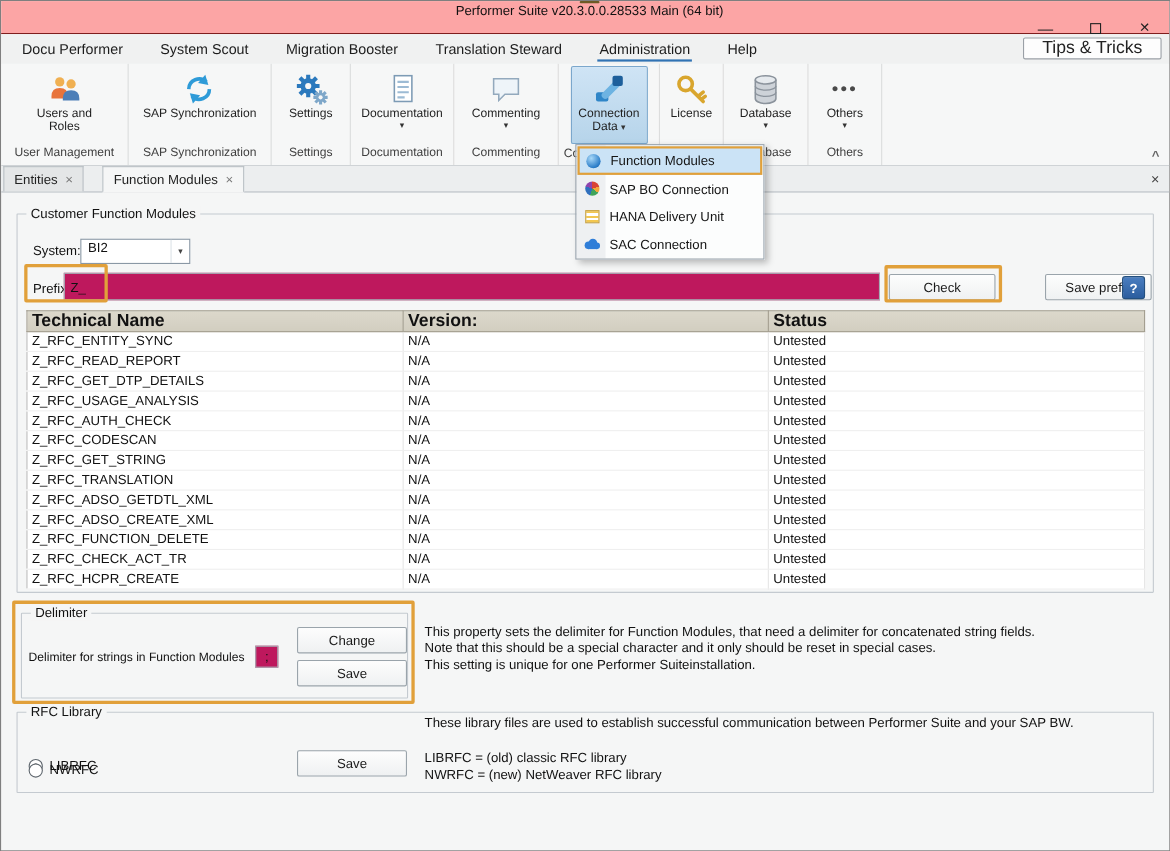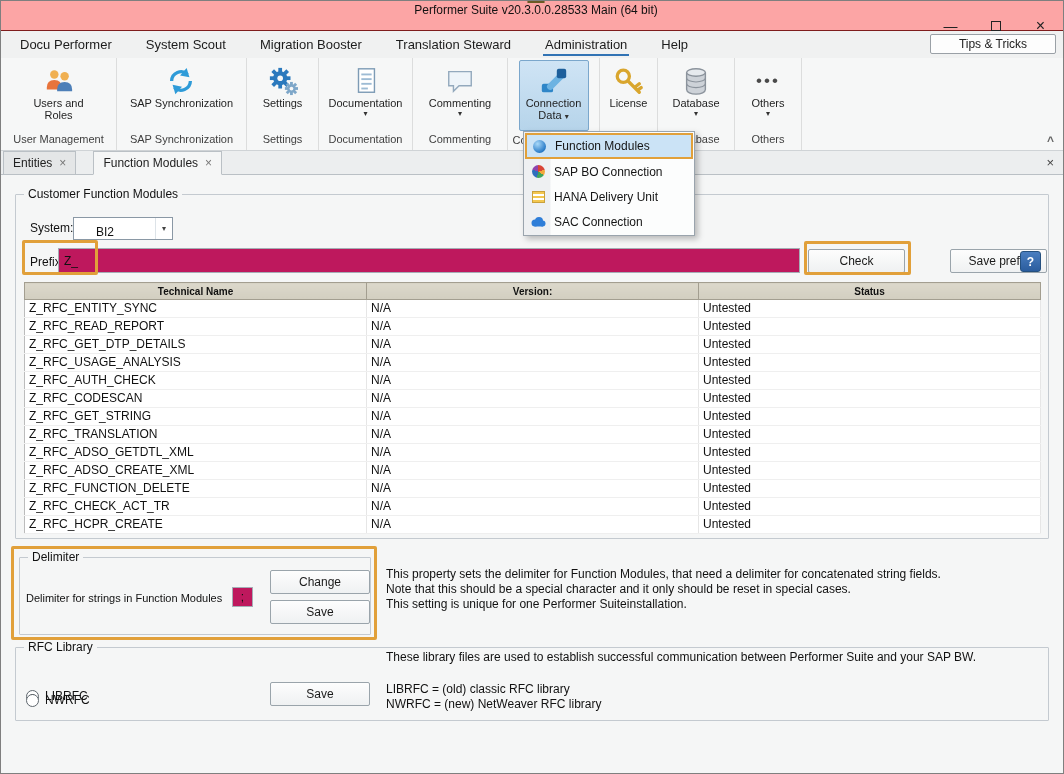--- a/index.html
+++ b/index.html
@@ -15,21 +15,21 @@
   .title-text { margin-left:8px; font-size:12px; color:#111; }
   .win-controls { margin-left:auto; display:flex; height:100%; }
   .win-btn { width:45px; height:100%; display:flex; align-items:center; justify-content:center; font-size:14px; color:#222; }
   .max-box { width:10px; height:10px; border:1px solid #222; display:inline-block; }
 
   
   .menubar { position:absolute; left:0; top:30px; width:100%; height:27px; background:#f0f1f1; display:flex; align-items:center; padding-left:2px; }
   .menu-item { padding:0 17px; font-size:13px; color:#1c1c1c; height:100%; display:flex; align-items:center; position:relative; }
   .menu-item.active::after { content:""; position:absolute; left:15px; right:15px; bottom:2px; height:2px; background:#3173b4; }
   .tips-btn { position:absolute; right:7px; top:3px; width:126px; height:20px; background:#fdfdfd; border:1px solid #9aa0a6; border-radius:2px;
-              font-size:12px; display:flex; align-items:center; justify-content:center; color:#222; }
+              font-size:16px; display:flex; align-items:center; justify-content:center; color:#222; }
 
   
   .ribbon { position:absolute; left:0; top:57px; width:100%; height:93px; background:#f6f7f7; border-bottom:1px solid #cfd3d6; display:flex; }
   .rgroup { height:100%; border-right:1px solid #dcdddd; display:flex; flex-direction:column; }
   .rgroup.filler { flex:1; border-right:none; }
   .ritems { height:73px; display:flex; justify-content:center; align-items:flex-start; padding-top:2px; }
   .rbtn { display:flex; flex-direction:column; align-items:center; padding:3px 3px 0 3px; border:1px solid transparent; border-radius:2px; }
   .rbtn .ricon { height:33px; display:flex; align-items:center; justify-content:center; }
   .rlabel { font-size:11px; color:#1f1f1f; text-align:center; line-height:12px; }
   .chev { font-size:8px; color:#333; line-height:9px; }
@@ -57,32 +57,32 @@
   .icon-hana { width:13px; height:12px; border:1px solid #c9a13c; background:repeating-linear-gradient(180deg, #f3c74f 0 2px, #ffffff 2px 4px); }
 
   
   .groupbox { position:absolute; border:1px solid #c4cad0; border-radius:1px; }
   .gb-title { position:absolute; top:-8px; left:8px; background:#f5f6f6; padding:0 4px; font-size:12px; color:#111; white-space:nowrap; }
   .lbl { position:absolute; font-size:12px; color:#111; white-space:nowrap; }
   .lbl.small { font-size:11px; }
   .btn { position:absolute; background:linear-gradient(#fdfdfd,#eff1f2); border:1px solid #9aa4ab; border-radius:2px; font-size:12px; color:#1a1a1a;
          display:flex; align-items:center; justify-content:center; }
   .text-input { position:absolute; border:1px solid #a5adb5; background:#be185d; font-size:12px; padding:0 5px; font-family:inherit; color:#111; }
-  .combo { position:absolute; background:#fff; border:1px solid #8a98a5; display:flex; align-items:flex-end; font-size:12px; padding-left:22px; color:#111; }
+  .combo { position:absolute; background:#fff; border:1px solid #8a98a5; display:flex; align-items:flex-start; font-size:12px; padding-left:6px; color:#111; }
   .combo-arrow { margin-left:auto; width:17px; height:100%; display:flex; align-items:center; justify-content:center; font-size:8px; color:#444; border-left:1px solid #dde3e8; }
   .help-btn { position:absolute; width:21px; height:21px; background:linear-gradient(#4a7ec0,#2b5d9e); color:#fff; font-weight:bold; font-size:12px;
               display:flex; align-items:center; justify-content:center; border-radius:3px; border:1px solid #24507f; }
   .desc { position:absolute; font-size:12px; color:#111; white-space:nowrap; }
   .radio-row { position:absolute; display:flex; align-items:center; gap:6px; font-size:12px; color:#111; }
   .radio { width:13px; height:13px; border:1px solid #5e666d; border-radius:50%; background:#fff; position:relative; }
   .radio.checked::after { content:""; position:absolute; left:3px; top:3px; width:5px; height:5px; border-radius:50%; background:#2b2b2b; }
 
   
   .fm-table { position:absolute; left:8px; top:87px; border-collapse:collapse; table-layout:fixed; width:1016px; background:#fff; border:1px solid #bcbcbc; font-size:12px; }
-  .fm-table th { background:linear-gradient(#dcd8cb,#d2cec0); border:1px solid #a39e90; font-weight:bold; text-align:center; padding:0 4px; height:17px; font-size:10px; color:#111; }
+  .fm-table th { background:linear-gradient(#dcd8cb,#d2cec0); border:1px solid #a39e90; font-weight:bold; text-align:left; padding:0 4px; height:17px; font-size:16px; color:#111; }
   .fm-table td { border-right:1px solid #e6e6e6; border-bottom:1px solid #efefef; padding:0 4px; height:17px; line-height:17px; color:#111;
                  overflow:hidden; white-space:nowrap; }
 
   
   .annot { position:absolute; border:3px solid #e1a03a; border-radius:2px; z-index:70; pointer-events:none; }
 </style>
 </head>
 <body>
 
 <div class="window">

